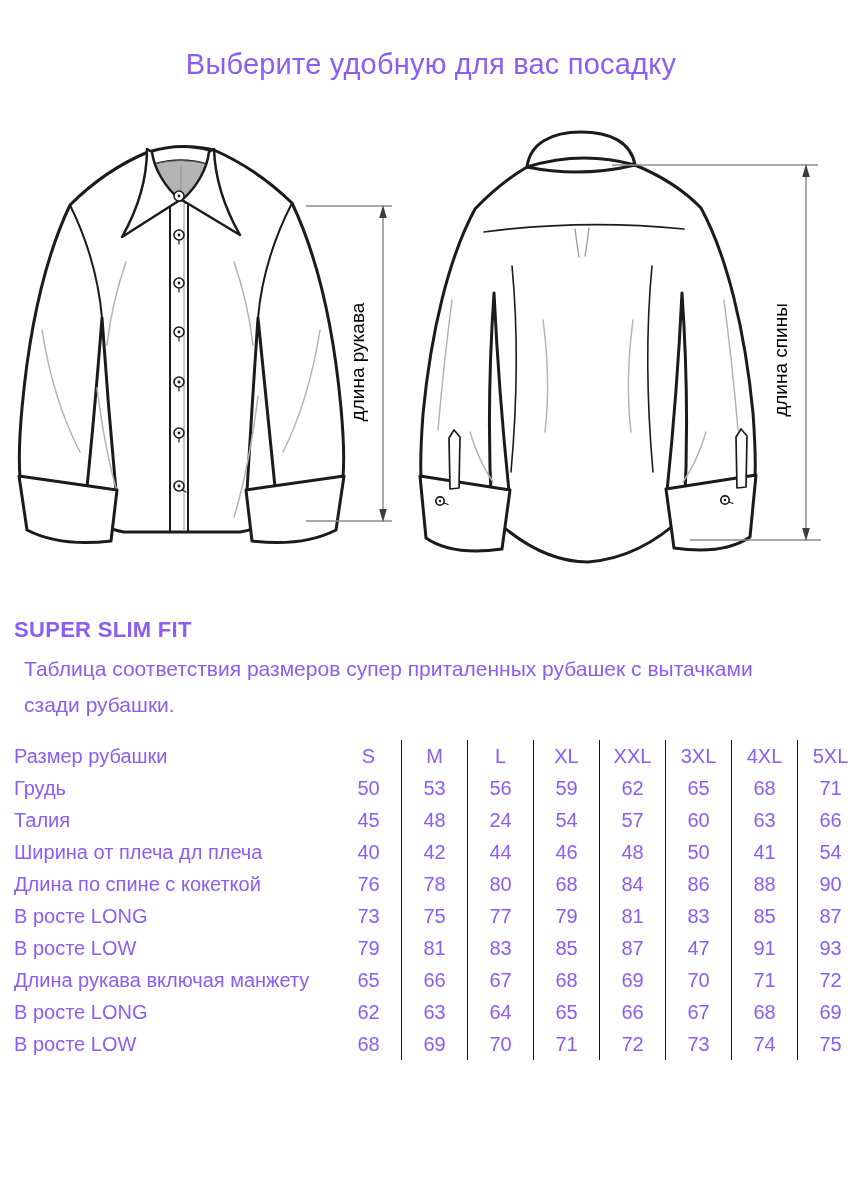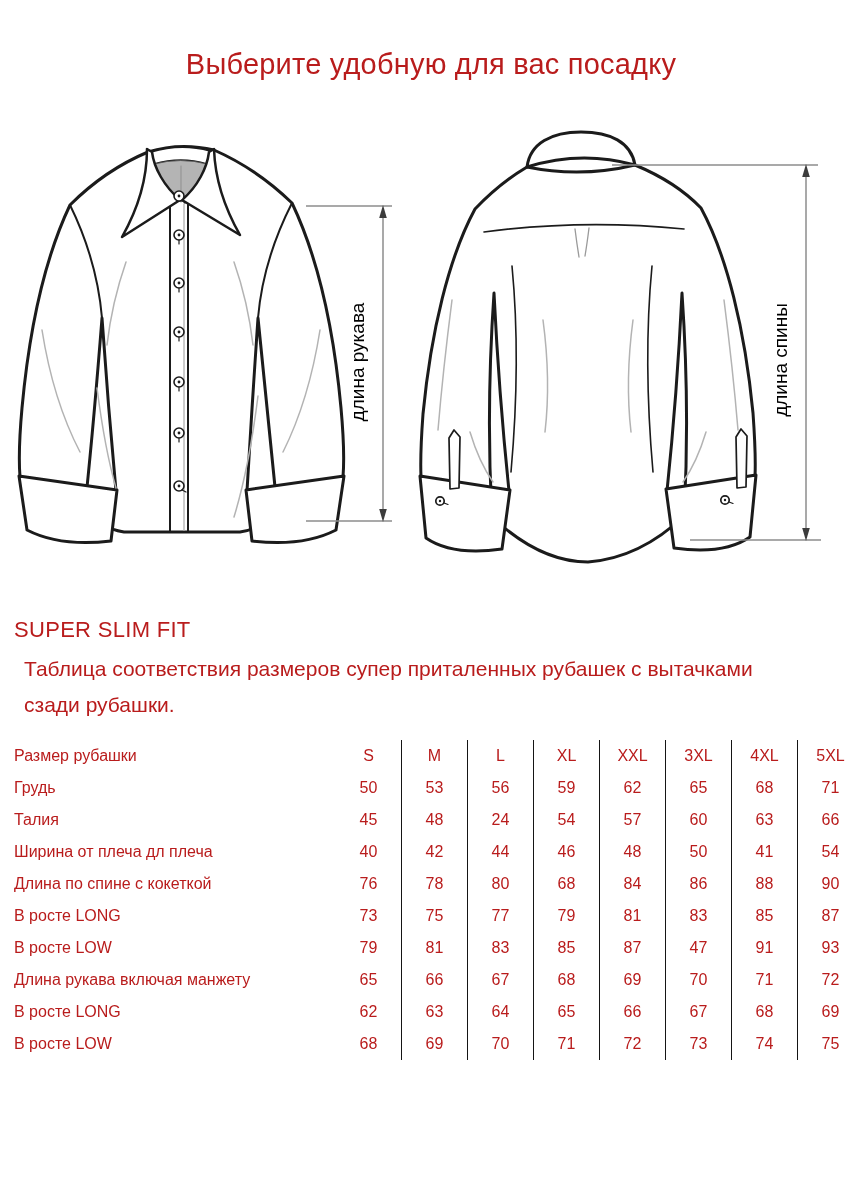--- a/index.html
+++ b/index.html
@@ -1,41 +1,41 @@
 <!DOCTYPE html>
 <html><head>
 <meta charset="utf-8">
 <style>
   html,body { margin:0; padding:0; background:#ffffff; }
   .page {
     position:relative; width:862px; height:1200px; margin:0 auto;
     background:#fff; overflow:hidden;
-    font-family:"Liberation Sans", sans-serif; color:#b91c1c;
+    font-family:"Liberation Sans", sans-serif; color:#8b5cf6;
   }
   .title {
     position:absolute; top:48px; left:0; width:862px; margin:0;
     text-align:center; font-size:29px; line-height:32px; font-weight:400;
     letter-spacing:0.2px;
   }
   .diagram-svg { position:absolute; top:113px; left:0; }
   .dim-label {
     font-family:"Liberation Sans", sans-serif; font-size:19px; fill:#000;
   }
   .fit-heading {
     position:absolute; top:616px; left:14px; margin:0;
-    font-size:22px; line-height:28px; font-weight:400; letter-spacing:0.3px;
+    font-size:22px; line-height:28px; font-weight:700; letter-spacing:0.3px;
   }
   .fit-desc {
     position:absolute; top:651px; left:24px; margin:0;
     font-size:21px; line-height:36px; font-weight:400;
   }
   .size-table {
     position:absolute; top:740px; left:14px; width:848px;
     border-collapse:collapse; table-layout:fixed;
-    font-size:16px;
+    font-size:20px;
   }
   .size-table td {
     height:32px; padding:0; vertical-align:middle;
     white-space:nowrap; overflow:hidden;
   }
   .size-table td.row-label { text-align:left; width:322px; }
   .size-table td.cell { text-align:center; width:65px; }
   .size-table td.cell + td.cell { border-left:1.5px solid #151515; }
 </style>
 </head>

